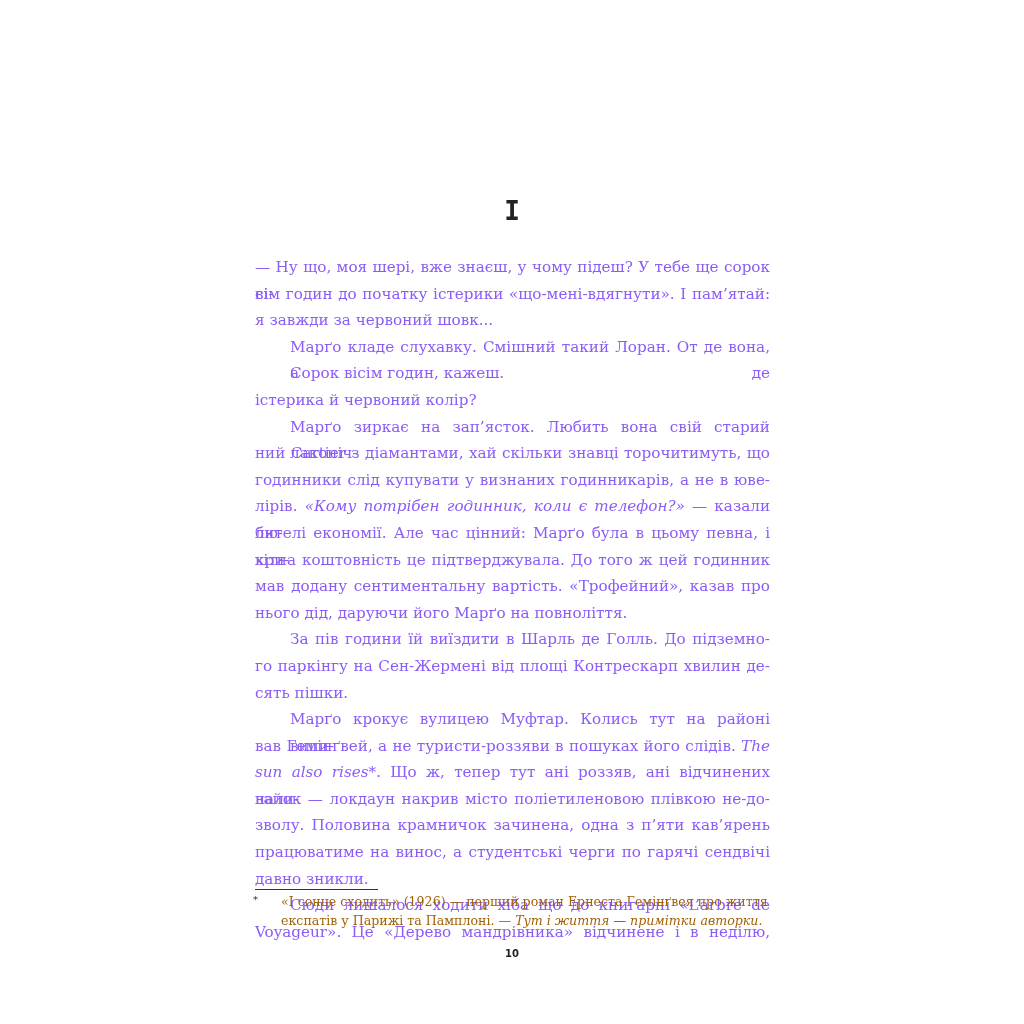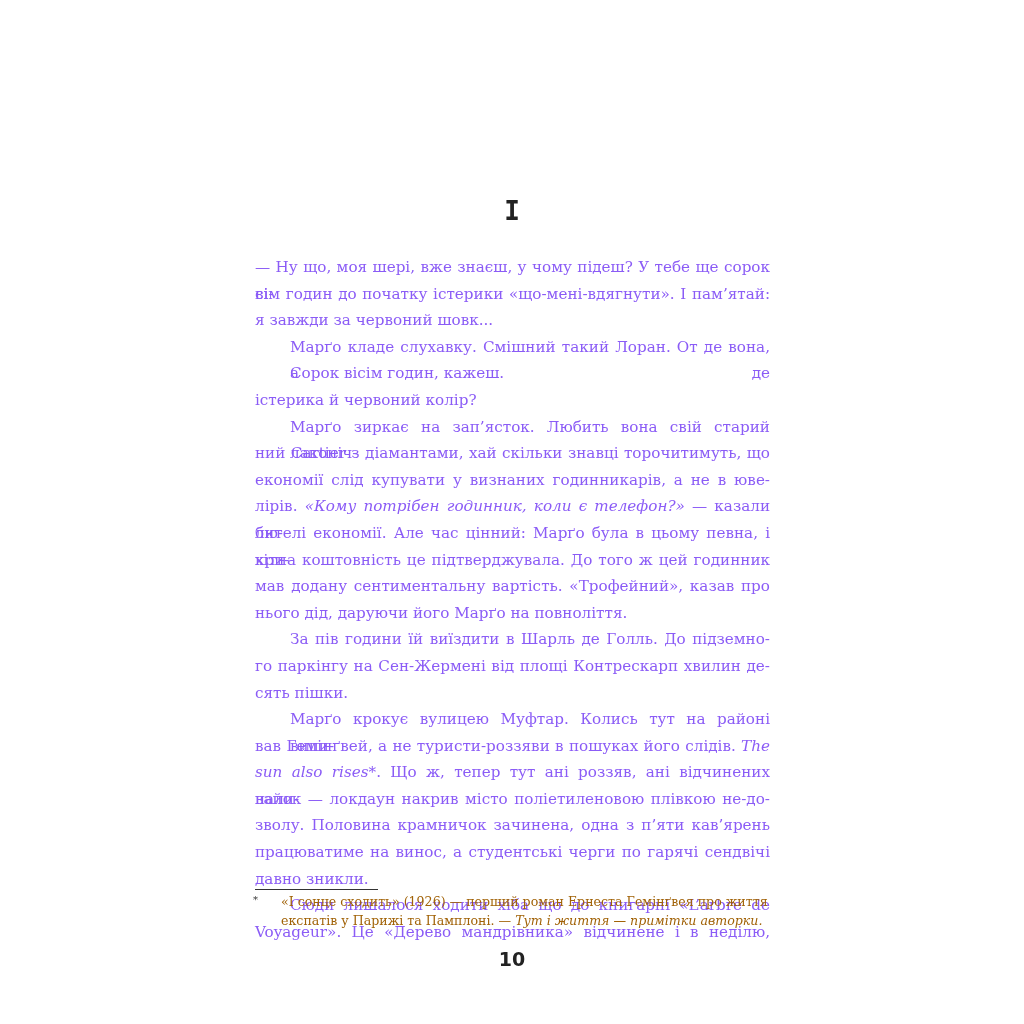--- a/index.html
+++ b/index.html
@@ -25,39 +25,39 @@
     position: absolute; top: 889px; left: 255px; width: 123px; height: 1px; background: #333;
   }
   .fn-mark { position: absolute; top: 894px; left: 253px; font-size: 10px; color: #333; }
   .footnote {
     position: absolute; top: 893px; left: 281px; width: 490px;
     font-size: 12.6px; line-height: 18.5px; color: #a16207;
   }
   .fn-line { white-space: nowrap; }
   .page-num {
     position: absolute; top: 948px; left: 0; width: 1024px; text-align: center;
-    font-family: "DejaVu Sans", "Liberation Sans", sans-serif; font-size: 19px; font-weight: bold; color: #222;
+    font-family: "DejaVu Sans", "Liberation Sans", sans-serif; font-size: 10px; font-weight: bold; color: #222;
   }
   i, .ital { font-style: italic; }
 </style>
 </head>
 <body>
 
 <div class="chapter">I</div>
 
 <div class="body-text">
   <div class="line justify">— Ну що, моя шері, вже знаєш, у чому підеш? У тебе ще сорок ві-</div>
   <div class="line justify">сім годин до початку істерики «що-мені-вдягнути». І пам’ятай:</div>
   <div class="line">я завжди за червоний шовк...</div>
   <div class="line justify indent">Марґо кладе слухавку. Смішний такий Лоран. От де вона, а де</div>
   <div class="line indent">Сорок вісім годин, кажеш.</div>
   <div class="line">істерика й червоний колір?</div>
   <div class="line justify indent">Марґо зиркає на зап’ясток. Любить вона свій старий лаконіч-</div>
   <div class="line justify">ний Cartier з діамантами, хай скільки знавці торочитимуть, що</div>
-  <div class="line justify">економії слід купувати у визнаних годинникарів, а не в юве-</div>
+  <div class="line justify">годинники слід купувати у визнаних годинникарів, а не в юве-</div>
   <div class="line justify"><span>лірів. </span><i>«Кому потрібен годинник, коли є телефон?»</i><span> — казали лю-</span></div>
   <div class="line justify">бителі економії. Але час цінний: Марґо була в цьому певна, і кри-</div>
   <div class="line justify">хітна коштовність це підтверджувала. До того ж цей годинник</div>
   <div class="line justify">мав додану сентиментальну вартість. «Трофейний», казав про</div>
   <div class="line">нього дід, даруючи його Марґо на повноліття.</div>
   <div class="line justify indent">За пів години їй виїздити в Шарль де Голль. До підземно-</div>
   <div class="line justify">го паркінгу на Сен-Жермені від площі Контрескарп хвилин де-</div>
   <div class="line">сять пішки.</div>
   <div class="line justify indent">Марґо крокує вулицею Муфтар. Колись тут на районі випи-</div>
   <div class="line justify"><span>вав Гемінґвей, а не туристи-роззяви в пошуках його слідів. </span><i>The</i></div>

